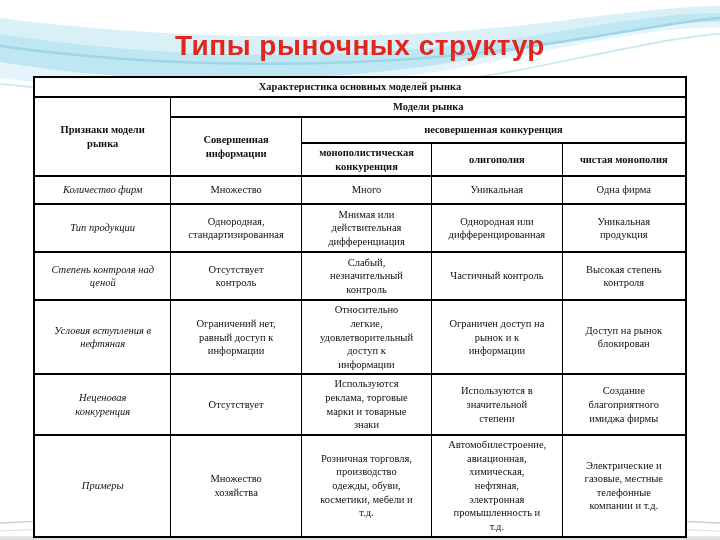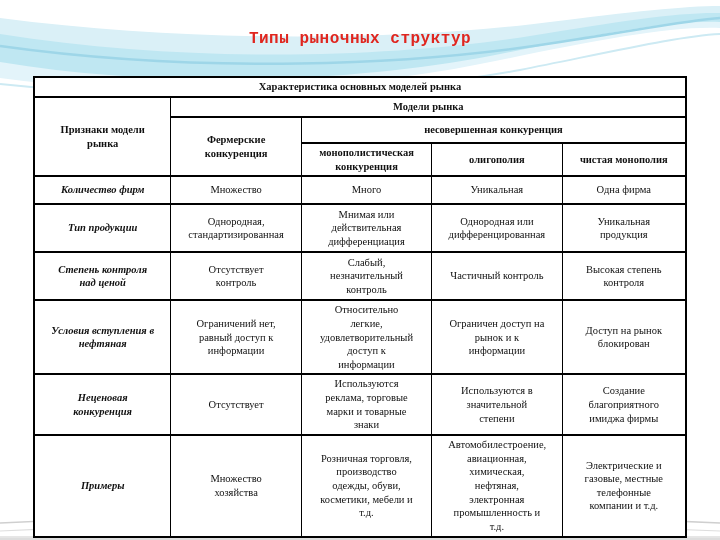--- a/index.html
+++ b/index.html
@@ -27,23 +27,23 @@
     bottom: 0; left: 0;
     width: 720px; height: 45px;
     pointer-events: none;
   }
   .slide-title {
     position: absolute;
     top: 30px;
     left: 0;
     width: 100%;
     text-align: center;
-    font-family: Liberation Mono, monospace;
+    font-family: Liberation Sans, sans-serif;
     font-weight: bold;
-    font-size: 16px;
+    font-size: 28px;
     letter-spacing: 0.5px;
     color: #e0261f;
     z-index: 3;
   }
   .table-wrap {
     position: absolute;
     top: 76px;
     left: 33px;
     width: 654px;
     z-index: 2;
@@ -61,21 +61,21 @@
     border-width: 2px 1px;
     text-align: center;
     vertical-align: middle;
     padding: 2px 16px;
     font-size: 10.5px;
     line-height: 1.3;
     color: #111;
     overflow: hidden;
   }
   .hdr { font-weight: bold; }
-  .rowlabel { font-weight: bold; font-style: italic; }
+  .rowlabel { font-weight: normal; font-style: italic; }
   tr.h-top    { height: 20px; }
   tr.h-models { height: 20px; }
   tr.h-imp    { height: 26px; }
   tr.h-sub    { height: 32px; }
   tr.r1 { height: 28px; }
   tr.r2 { height: 48px; }
   tr.r3 { height: 48px; }
   tr.r4 { height: 56px; }
   tr.r5 { height: 56px; }
   tr.r6 { height: 84px; }
@@ -114,21 +114,21 @@
       </colgroup>
       <tbody>
         <tr class="h-top">
           <td class="hdr" colspan="5">Характеристика основных моделей рынка</td>
         </tr>
         <tr class="h-models">
           <td class="hdr" rowspan="3">Признаки модели рынка</td>
           <td class="hdr" colspan="4">Модели рынка</td>
         </tr>
         <tr class="h-imp">
-          <td class="hdr" rowspan="2">Фермерские конкуренция</td>
+          <td class="hdr" rowspan="2">Совершенная информации</td>
           <td class="hdr" colspan="3">несовершенная конкуренция</td>
         </tr>
         <tr class="h-sub">
           <td class="hdr">монополистическая конкуренция</td>
           <td class="hdr">олигополия</td>
           <td class="hdr">чистая монополия</td>
         </tr>
 
         <tr class="r1">
           <td class="rowlabel">Количество фирм</td>

